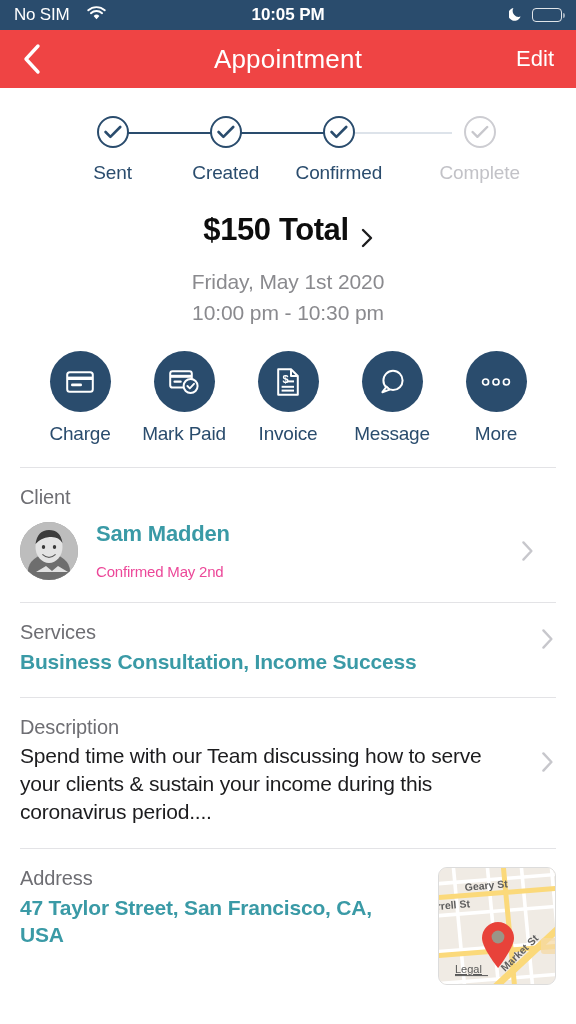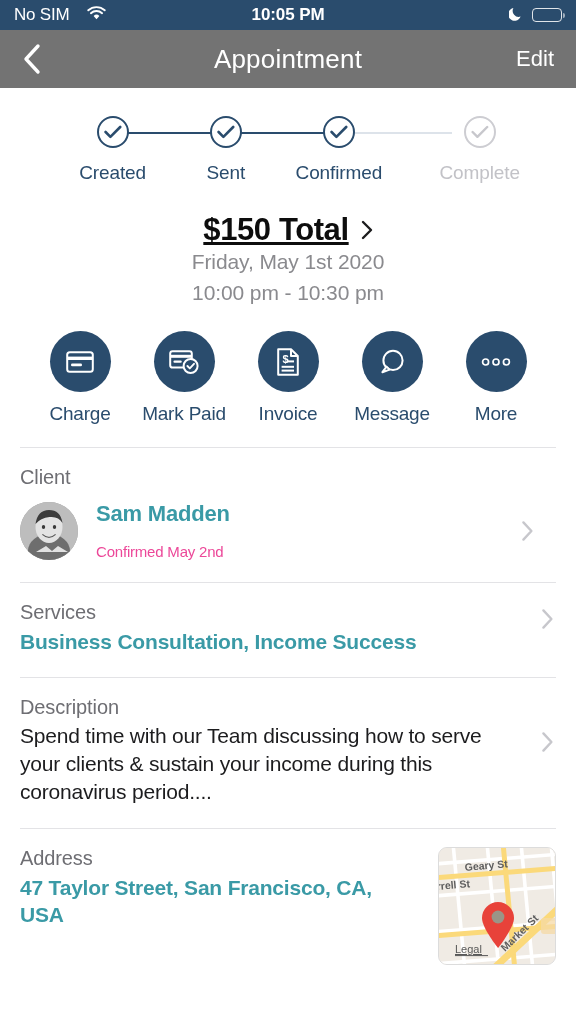--- a/index.html
+++ b/index.html
@@ -32,21 +32,21 @@
   }
   .battery::after {
     content:""; position:absolute; right:-4px; top:4px;
     width:2.4px; height:5px; background:rgba(255,255,255,.55);
     border-radius:0 2px 2px 0;
   }
   .battery-fill { height:100%; background:#fff; border-radius:2px; }
 
   
   .navbar {
-    height:58px; background:#737373; color:#fff;
+    height:58px; background:#ef4444; color:#fff;
     display:flex; align-items:center; position:relative; padding:0 22px;
   }
   .nav-title {
     position:absolute; left:0; right:0; text-align:center;
     font-size:26px; font-weight:400; letter-spacing:.2px;
     pointer-events:none;
   }
   .nav-back { position:relative; z-index:2; line-height:0; }
   .nav-edit {
     margin-left:auto; position:relative; z-index:2;
@@ -76,26 +76,26 @@
   .step.todo .step-label { color:#c2c2c7; }
   .step-bar {
     position:absolute; top:16px; height:2px; background:#2a4c6d;
     left:50%; width:100%; z-index:1;
   }
   .step.todo-bar .step-bar { background:#dde3ea; }
 
   
   .total-block { text-align:center; margin-top:22px; }
   .total-row {
-    display:inline-flex; align-items:center; gap:12px;
-    font-size:31px; font-weight:bold; color:#0d0d0d; letter-spacing:-.4px;text-decoration:underline;
+    display:inline-flex; align-items:flex-end; gap:12px;
+    font-size:31px; font-weight:bold; color:#0d0d0d; letter-spacing:-.4px;
   }
   .total-chev { color:#2b2b2b; line-height:0; }
   .total-date {
-    margin-top:2px; font-size:21px; color:#8a8a8e; letter-spacing:-.1px;
+    margin-top:22px; font-size:21px; color:#8a8a8e; letter-spacing:-.1px;
   }
   .total-time {
     margin-top:7px; font-size:21px; color:#8a8a8e; letter-spacing:-.1px;
   }
 
   
   .actions {
     display:flex; justify-content:space-between;
     padding:26px 38px 0;
   }
@@ -196,38 +196,38 @@
       <svg width="20" height="32" viewBox="0 0 20 32">
         <polyline points="16,3 4,16 16,29" stroke="#fff" stroke-width="3.4" fill="none" stroke-linecap="round" stroke-linejoin="round"></polyline>
       </svg>
     </span>
     <div class="nav-title">Appointment</div>
     <span class="nav-edit">Edit</span>
   </div>
 
   <div class="stepper">
 
+    <div class="step done">
+      <div class="step-bar"></div>
+      <div class="step-circle">
+        <svg width="18" height="14" viewBox="0 0 18 14">
+          <polyline points="1.6,7 6.4,11.8 16.2,2" stroke="#2a4c6d" stroke-width="2.6" fill="none" stroke-linecap="round" stroke-linejoin="round"></polyline>
+        </svg>
+      </div>
+      <div class="step-label">Sent</div>
+    </div>
+
     <div class="step done todo-bar-no">
       <div class="step-bar"></div>
       <div class="step-circle">
         <svg width="18" height="14" viewBox="0 0 18 14">
           <polyline points="1.6,7 6.4,11.8 16.2,2" stroke="#2a4c6d" stroke-width="2.6" fill="none" stroke-linecap="round" stroke-linejoin="round"></polyline>
         </svg>
       </div>
       <div class="step-label">Created</div>
-    </div>
-
-    <div class="step done">
-      <div class="step-bar"></div>
-      <div class="step-circle">
-        <svg width="18" height="14" viewBox="0 0 18 14">
-          <polyline points="1.6,7 6.4,11.8 16.2,2" stroke="#2a4c6d" stroke-width="2.6" fill="none" stroke-linecap="round" stroke-linejoin="round"></polyline>
-        </svg>
-      </div>
-      <div class="step-label">Sent</div>
     </div>
 
     <div class="step done todo-bar">
       <div class="step-bar"></div>
       <div class="step-circle">
         <svg width="18" height="14" viewBox="0 0 18 14">
           <polyline points="1.6,7 6.4,11.8 16.2,2" stroke="#2a4c6d" stroke-width="2.6" fill="none" stroke-linecap="round" stroke-linejoin="round"></polyline>
         </svg>
       </div>
       <div class="step-label">Confirmed</div>

